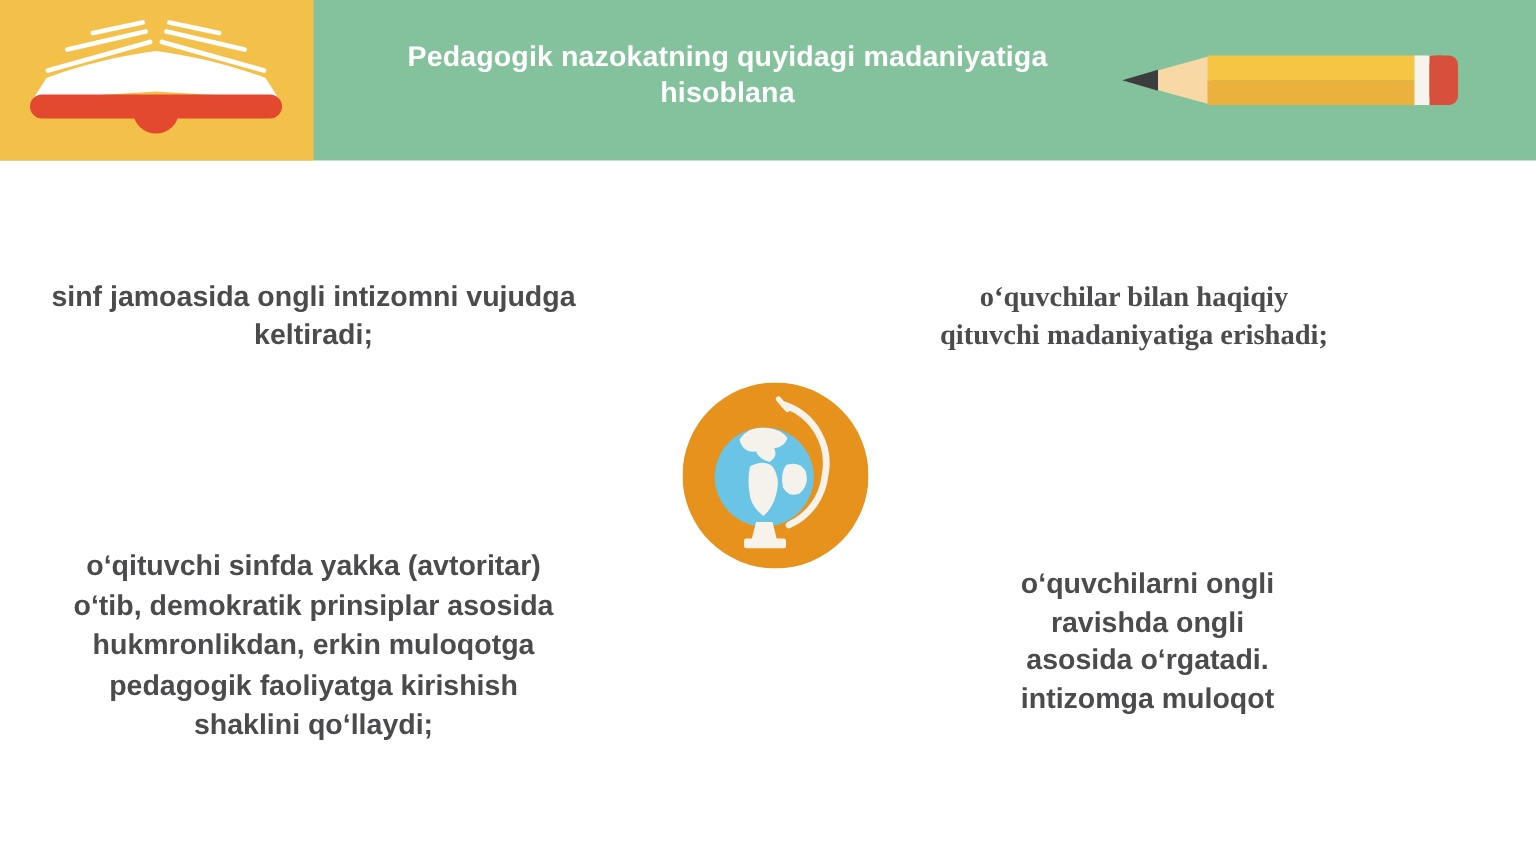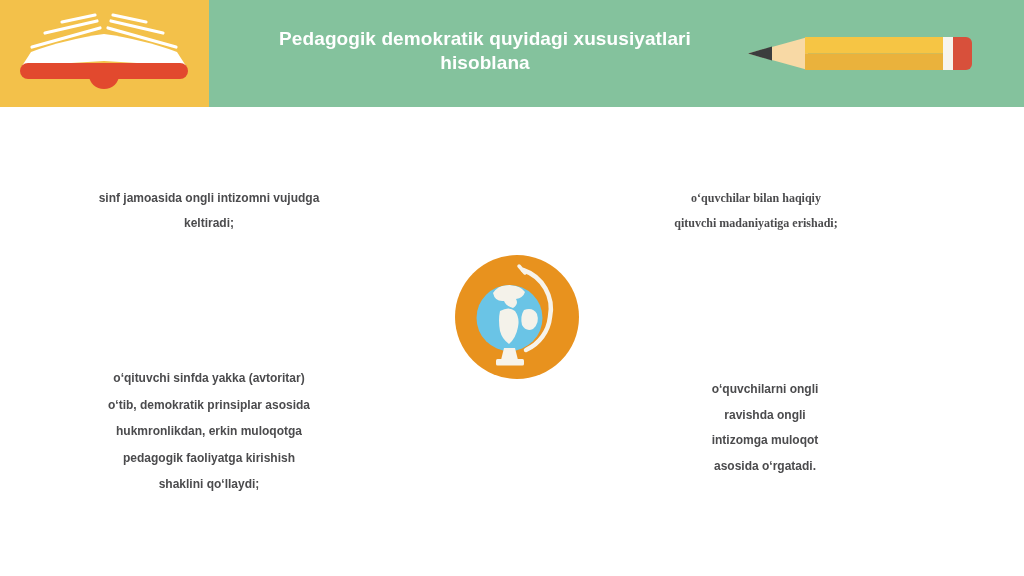--- a/index.html
+++ b/index.html
@@ -22,21 +22,21 @@
   .pencil-icon{
     position:absolute;left:748px;top:35px;width:224px;height:37px;
   }
   .pencil-icon svg{display:block;width:224px;height:37px;}
   .globe-badge{
     position:absolute;left:455px;top:255px;width:124px;height:124px;
   }
   .globe-badge svg{display:block;width:124px;height:124px;}
   .bullet{
     position:absolute;width:380px;text-align:center;
-    color:#4B4B4D;font-weight:bold;font-size:12px;
+    color:#4B4B4D;font-weight:bold;font-size:19px;
   }
   .bullet .text-line{white-space:nowrap;}
   .b-tl{left:19px;top:186px;line-height:25px;}
   .b-tr{left:566px;top:186px;line-height:25px;font-family:Liberation Serif, serif;}
   .b-bl{left:19px;top:365px;line-height:26.5px;}
   .b-br{left:575px;top:377px;line-height:25.5px;}
 </style>
 </head>
 <body>
 
@@ -57,21 +57,21 @@
         </g>
         <path d="M104,34 C80,37 52,44 31,52 L22,66 L104,61 Z" fill="#FFFFFF"></path>
         <path d="M104,34 C128,37 156,44 177,52 L186,66 L104,61 Z" fill="#FFFFFF"></path>
         <rect x="20" y="63" width="168" height="16" rx="8" fill="#E2492E"></rect>
         <path d="M89,75 a15,14 0 0 0 30,0 Z" fill="#E2492E"></path>
       </svg>
     </span>
   </div>
 
   <div class="slide-title">
-    <div class="title-line">Pedagogik demokratik quyidagi xususiyatlari</div>
+    <div class="title-line">Pedagogik nazokatning quyidagi madaniyatiga</div>
     <div class="title-line">hisoblana</div>
   </div>
 
   <div class="pencil-icon">
     <svg viewBox="0 0 224 37" xmlns="http://www.w3.org/2000/svg">
       <polygon points="0,18.5 60,2 60,35" fill="#F8D9A5"></polygon>
       <polygon points="0,18.5 24,11.5 24,25.5" fill="#3C3D3E"></polygon>
       <rect x="57" y="2" width="140" height="16.5" fill="#F6C544"></rect>
       <rect x="57" y="18.5" width="140" height="16.5" fill="#EAB23C"></rect>
       <rect x="195" y="2" width="12" height="33" fill="#F7F4EE"></rect>
@@ -115,17 +115,17 @@
     <div class="text-line">o‘qituvchi sinfda yakka (avtoritar)</div>
     <div class="text-line">o‘tib, demokratik prinsiplar asosida</div>
     <div class="text-line">hukmronlikdan, erkin muloqotga</div>
     <div class="text-line">pedagogik faoliyatga kirishish</div>
     <div class="text-line">shaklini qo‘llaydi;</div>
   </div>
 
   <div class="bullet b-br">
     <div class="text-line">o‘quvchilarni ongli</div>
     <div class="text-line">ravishda ongli</div>
+    <div class="text-line">asosida o‘rgatadi.</div>
     <div class="text-line">intizomga muloqot</div>
-    <div class="text-line">asosida o‘rgatadi.</div>
   </div>
 
 </div>
 
 </body></html>

